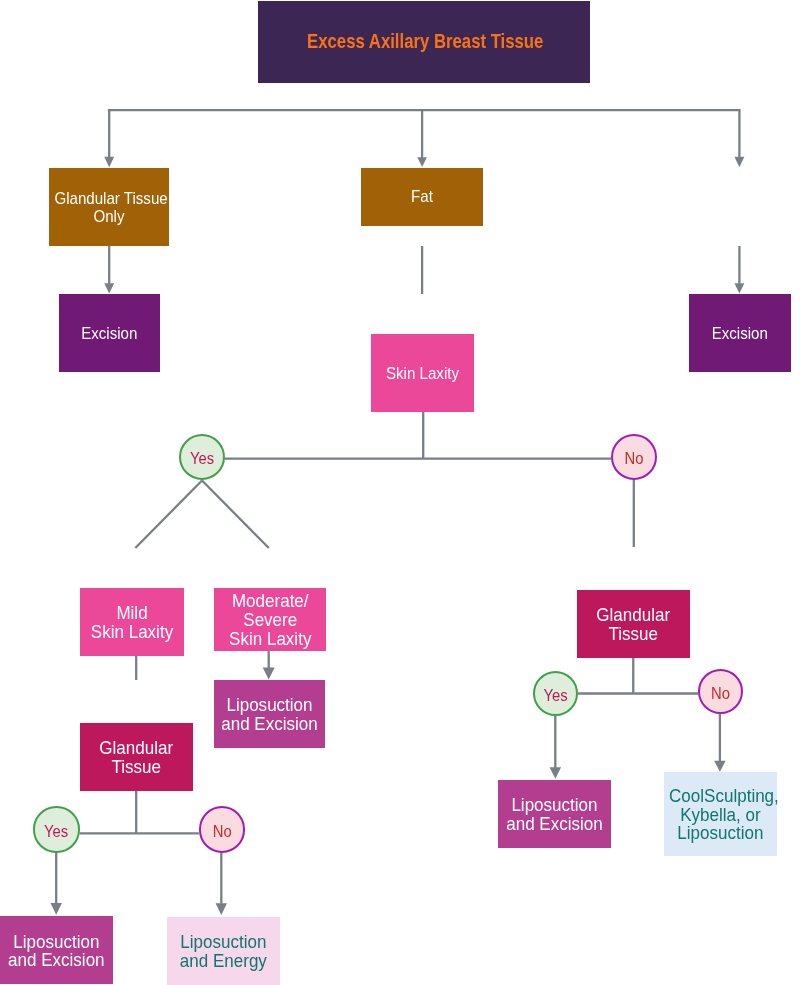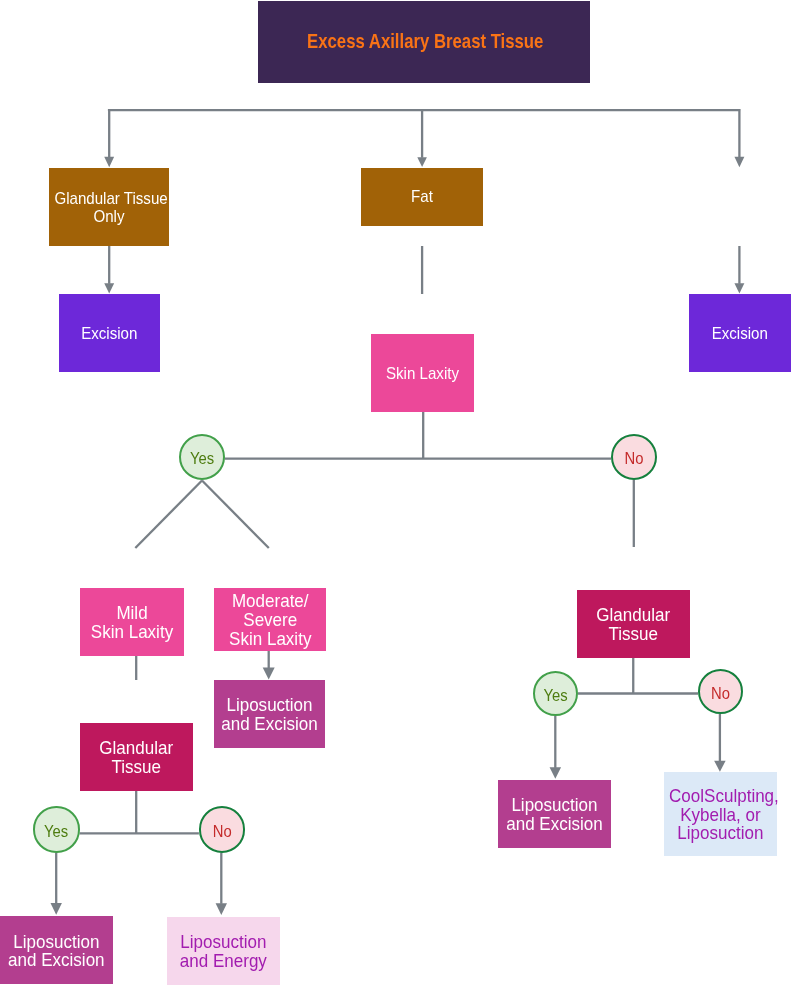--- a/index.html
+++ b/index.html
@@ -15,32 +15,32 @@
   .t-dec .label{top:2.3px;}
   .t-sm .label{top:.6px;}
   .t-title .label{top:-0.8px;left:1.5px;}
   .node .ln{display:block;white-space:nowrap;}
   .circle{border-radius:50%;}
   .node .ln{transform:scaleX(.91);transform-origin:center;}
   .t-title{font-size:20.2px;font-weight:bold;color:#f97316;line-height:23px;}
   .t-title .ln{transform:scaleX(.829);}
   .t-sm{font-size:16.6px;color:#ffffff;line-height:17.4px;}
   .t-box{font-size:18.72px;color:#ffffff;line-height:18.8px;}
-  .t-dark{font-size:18.72px;color:#a21caf;line-height:18.9px;}
+  .t-dark{font-size:18.72px;color:#0f766e;line-height:18.9px;}
   .t-dec{font-size:16.3px;line-height:17px;}
   .f-title-fill{background:#3C2754;}
   .f-purple{background:#a16207;}
   .f-light-purple{background:#ec4899;margin-top:40px;}
   .f-dark-blue{background:#be185d;margin-top:43px;}
   .f-magenta{background:#B33E8F;}
   .f-pink{background:#F6D7EC;}
   .f-light-blue{background:#DCE9F7;}
-  .f-mid-purple{background:#6d28d9;}
-  .c-green{background:#DEEEDA;border:2px solid #42A04A;color:#4d7c0f;}
-  .c-red{background:#FADCE0;border:2px solid #15803d;color:#C42B2B;}
+  .f-mid-purple{background:#701a75;}
+  .c-green{background:#DEEEDA;border:2px solid #42A04A;color:#be185d;}
+  .c-red{background:#FADCE0;border:2px solid #a21caf;color:#C42B2B;}
 </style>
 </head>
 <body>
 
 <div id="flowchart">
 
 <svg id="connectors" width="800" height="985" viewBox="0 0 800 985">
   <g fill="none" stroke="#787F86" stroke-width="2.3" stroke-linecap="butt">
     <path d="M107.9 110.1 H740.6 M109.2 109 V157.4 M422.1 109 V157.8 M739.4 109 V157.4"></path>
     <path d="M109.2 246 V283.8"></path>

